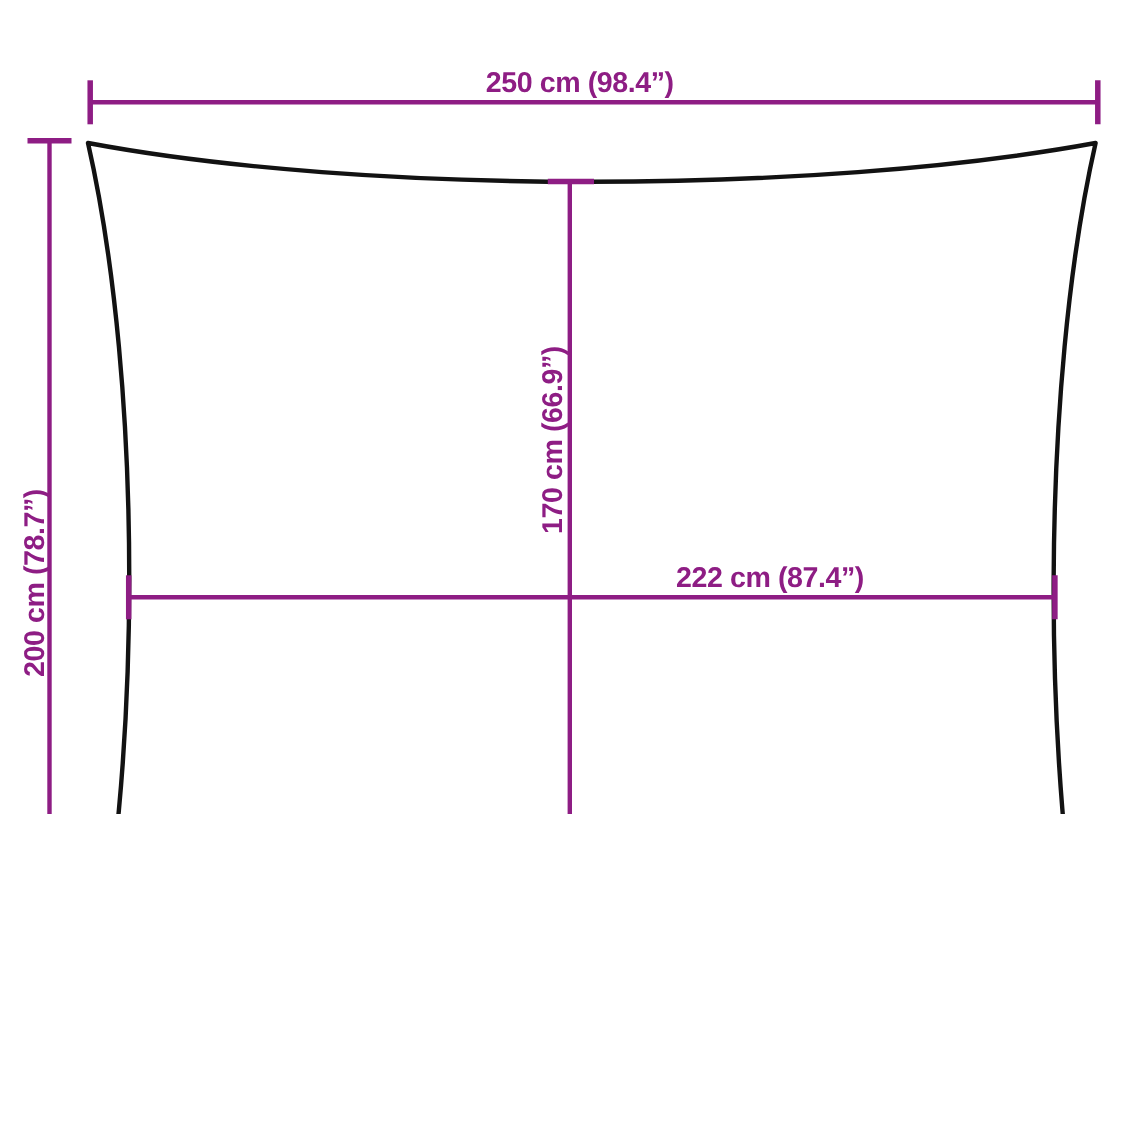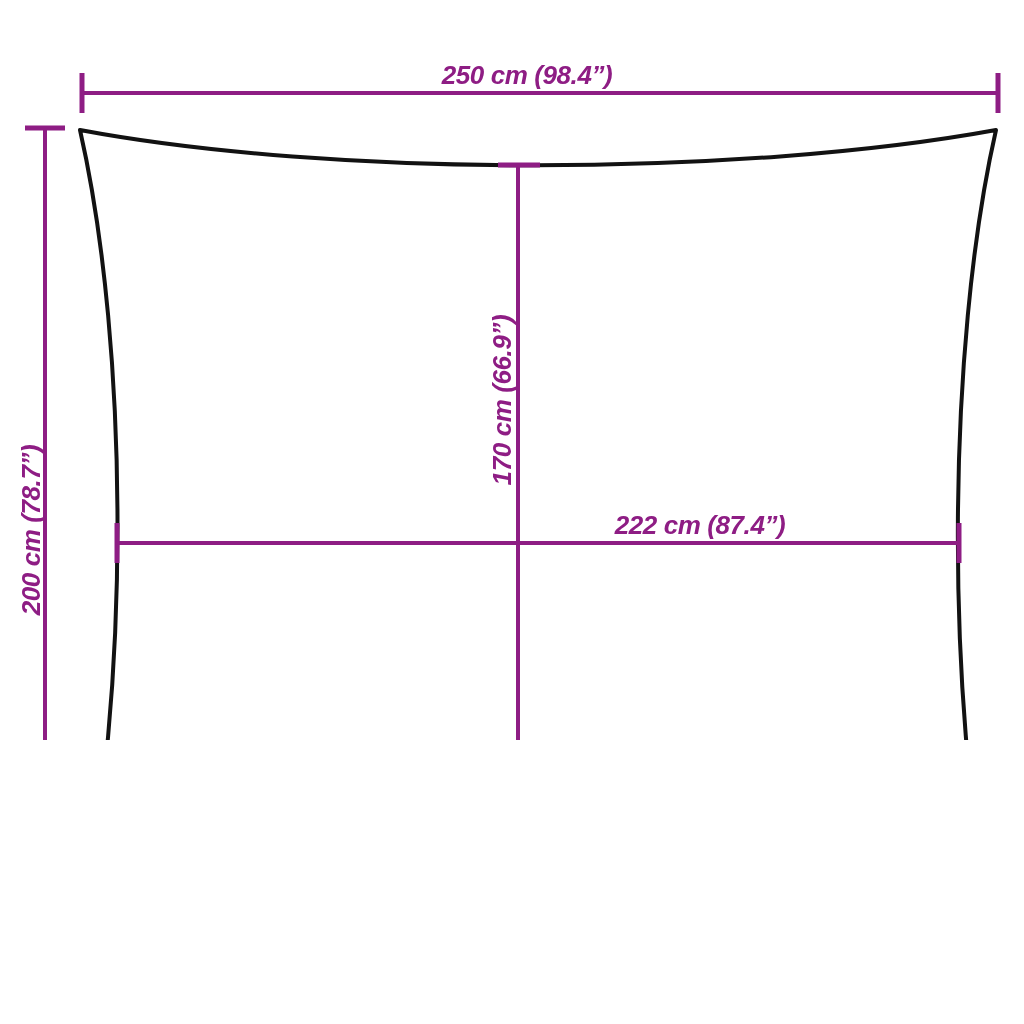--- a/index.html
+++ b/index.html
@@ -6,21 +6,20 @@
     margin: 0;
     padding: 0;
     background: #ffffff;
   }
   .canvas {
     position: relative;
     width: 1024px;
     height: 740px;
     background: #ffffff;
     overflow: hidden;
-    font-style: italic;
   }
   svg {
     display: block;
     width: 1024px;
     height: 1024px;
   }
   .dim-label {
     font-family: "Liberation Sans", sans-serif;
     font-weight: 700;
     font-size: 26px;

